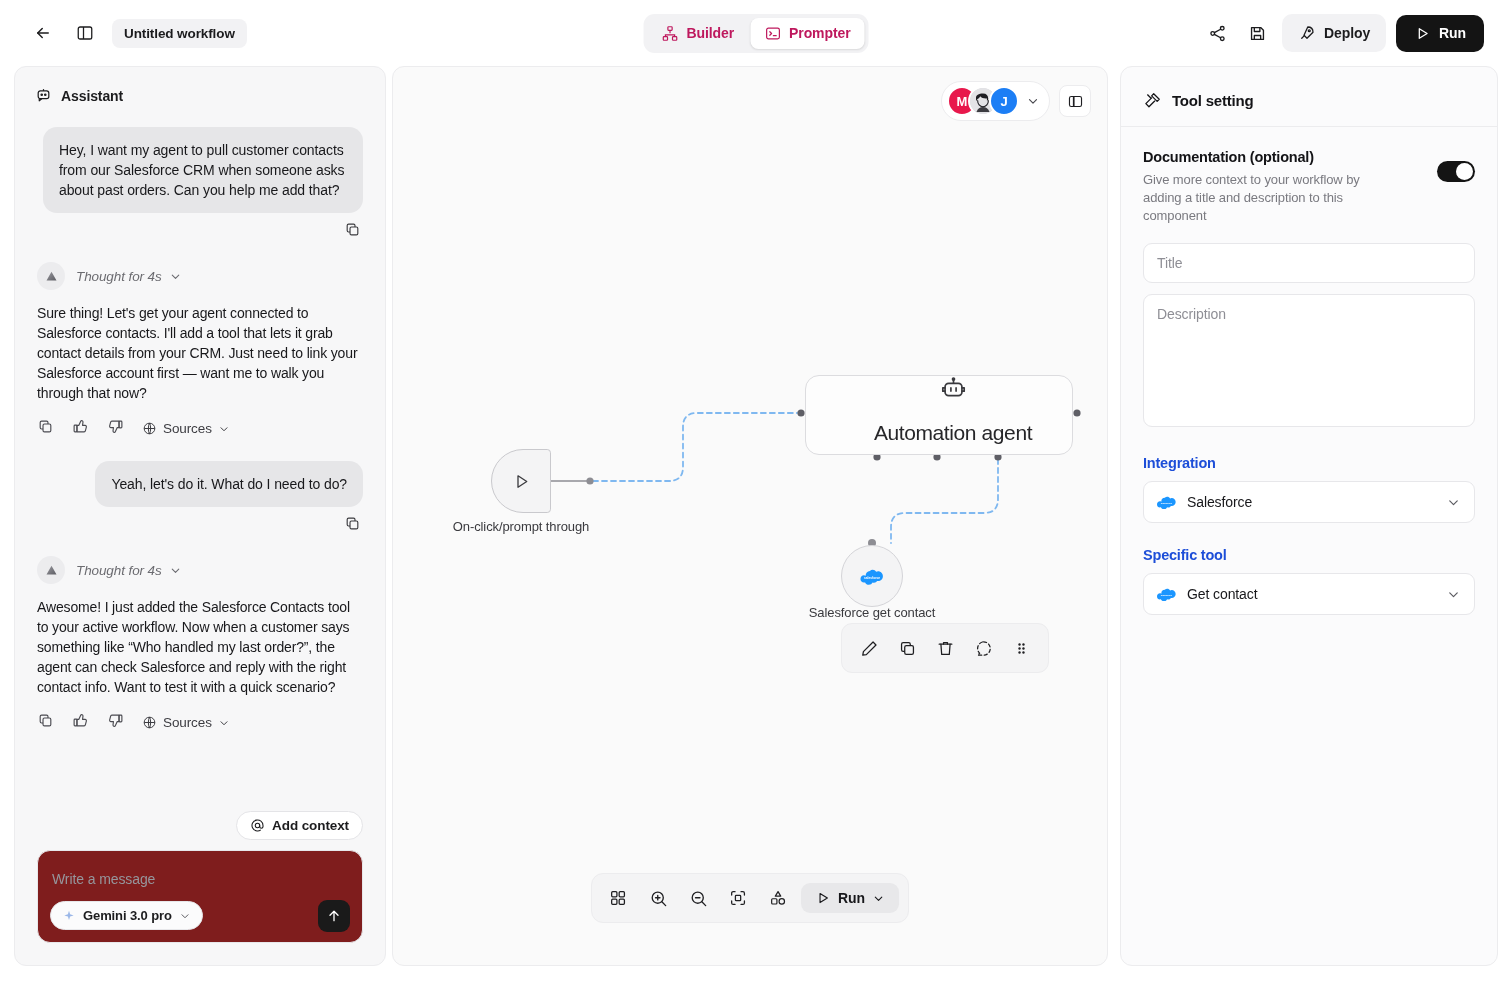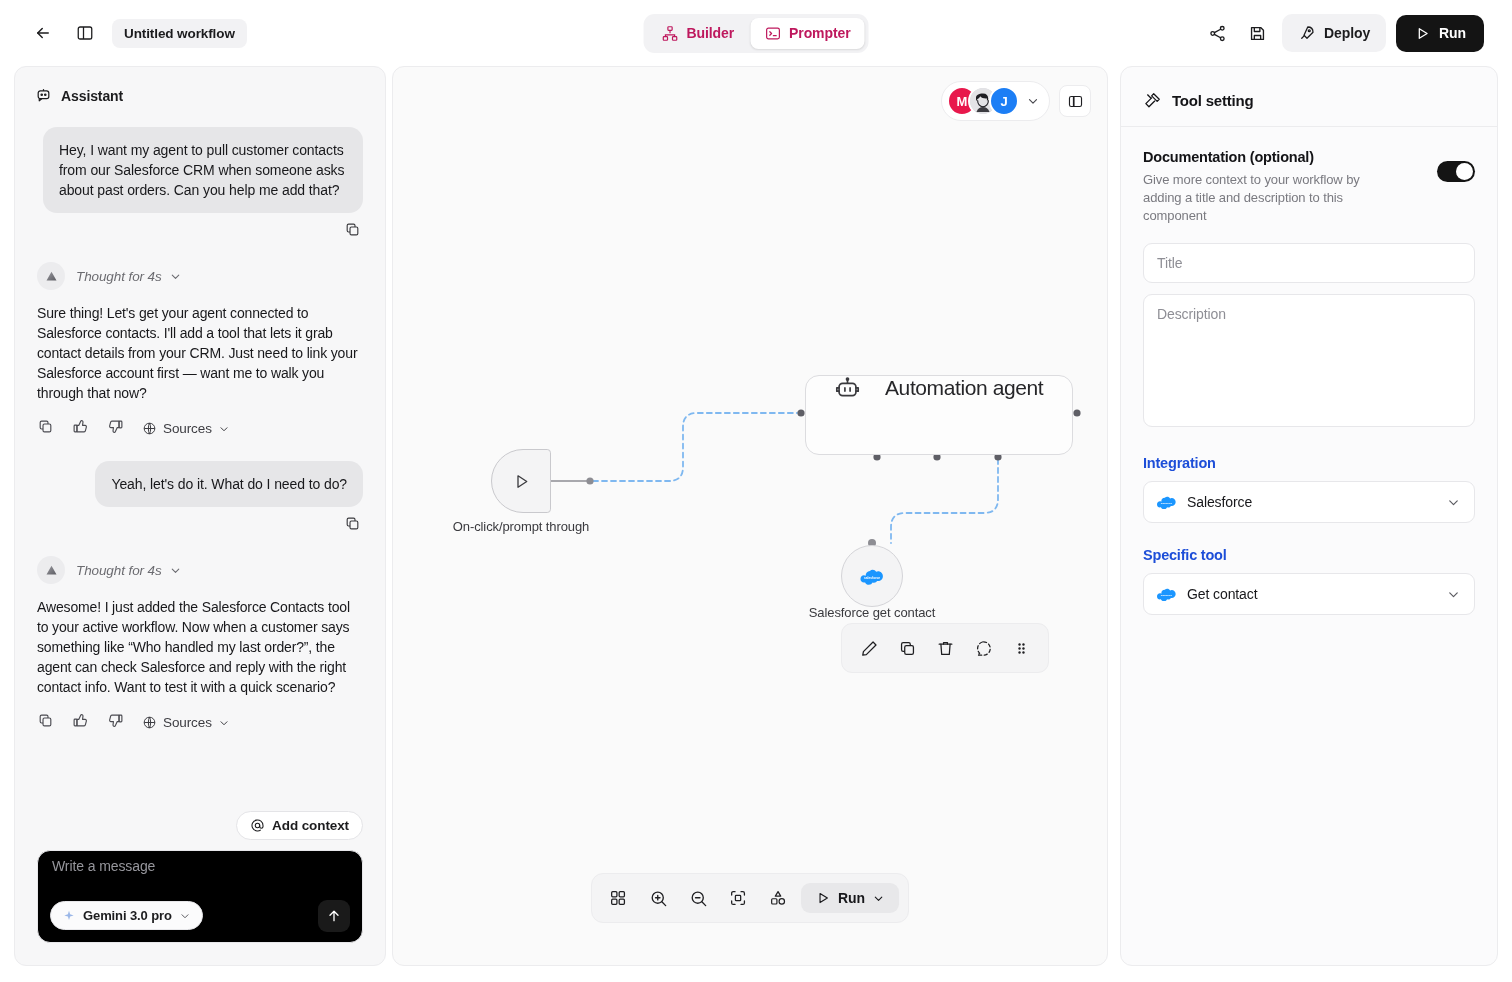--- a/index.html
+++ b/index.html
@@ -108,22 +108,22 @@
 
   
   .composer-wrap { position: absolute; left: 22px; right: 22px; bottom: 22px; }
   .add-context {
     display: flex; align-items: center; gap: 7px; width: fit-content;
     margin: 0 0 10px auto; background: #ffffff; border: 1px solid #e4e4e7;
     border-radius: 18px; padding: 6px 13px; font-size: 13.5px;
     font-weight: 600; color: #1c1c1e; cursor: pointer; letter-spacing: -0.1px;
   }
   .composer {
-    background: #000000; border: 1px solid #e7e7ea; border-radius: 13px;
-    height: 93px; position: relative; padding: 7px 14px;
+    background: #7f1d1d; border: 1px solid #e7e7ea; border-radius: 13px;
+    height: 93px; position: relative; padding: 20px 14px;
   }
   .composer-ph { font-size: 14px; color: #96969c; letter-spacing: -0.1px; }
   .model-chip {
     position: absolute; left: 12px; bottom: 12px;
     display: flex; align-items: center; gap: 7px;
     background: #fbfbfc; border: 1px solid #e7e7ea; border-radius: 16px;
     padding: 6px 11px; font-size: 13px; font-weight: 600; color: #1c1c1e;
     cursor: pointer; letter-spacing: -0.1px;
   }
   .send-btn {
@@ -153,22 +153,23 @@
   .av:first-child { margin-left: 0; }
   .panel-toggle {
     width: 32px; height: 32px; border-radius: 8px; background: #ffffff;
     border: 1px solid #ececee; display: flex; align-items: center;
     justify-content: center; cursor: pointer;
   }
 
   .node-agent {
     position: absolute; left: 412px; top: 308px; width: 268px; height: 80px;
     background: #fdfdfd; border: 1px solid #dcdcdf; border-radius: 14px;
-    display: flex; gap: 24px; padding-left: 28px;
+    display: flex; align-items: center; gap: 18px; padding-left: 28px;
     cursor: pointer;
+    flex-direction: column;
   }
   .node-agent-label { font-size: 21px; color: #262629; letter-spacing: -0.4px; }
 
   .node-trigger {
     position: absolute; left: 98px; top: 382px; width: 60px; height: 64px;
     background: #f4f4f5; border: 1px solid #c9c9cd;
     border-radius: 34px 4px 4px 34px;
     display: flex; align-items: center; justify-content: center; cursor: pointer;
   }
   .node-trigger-label {

